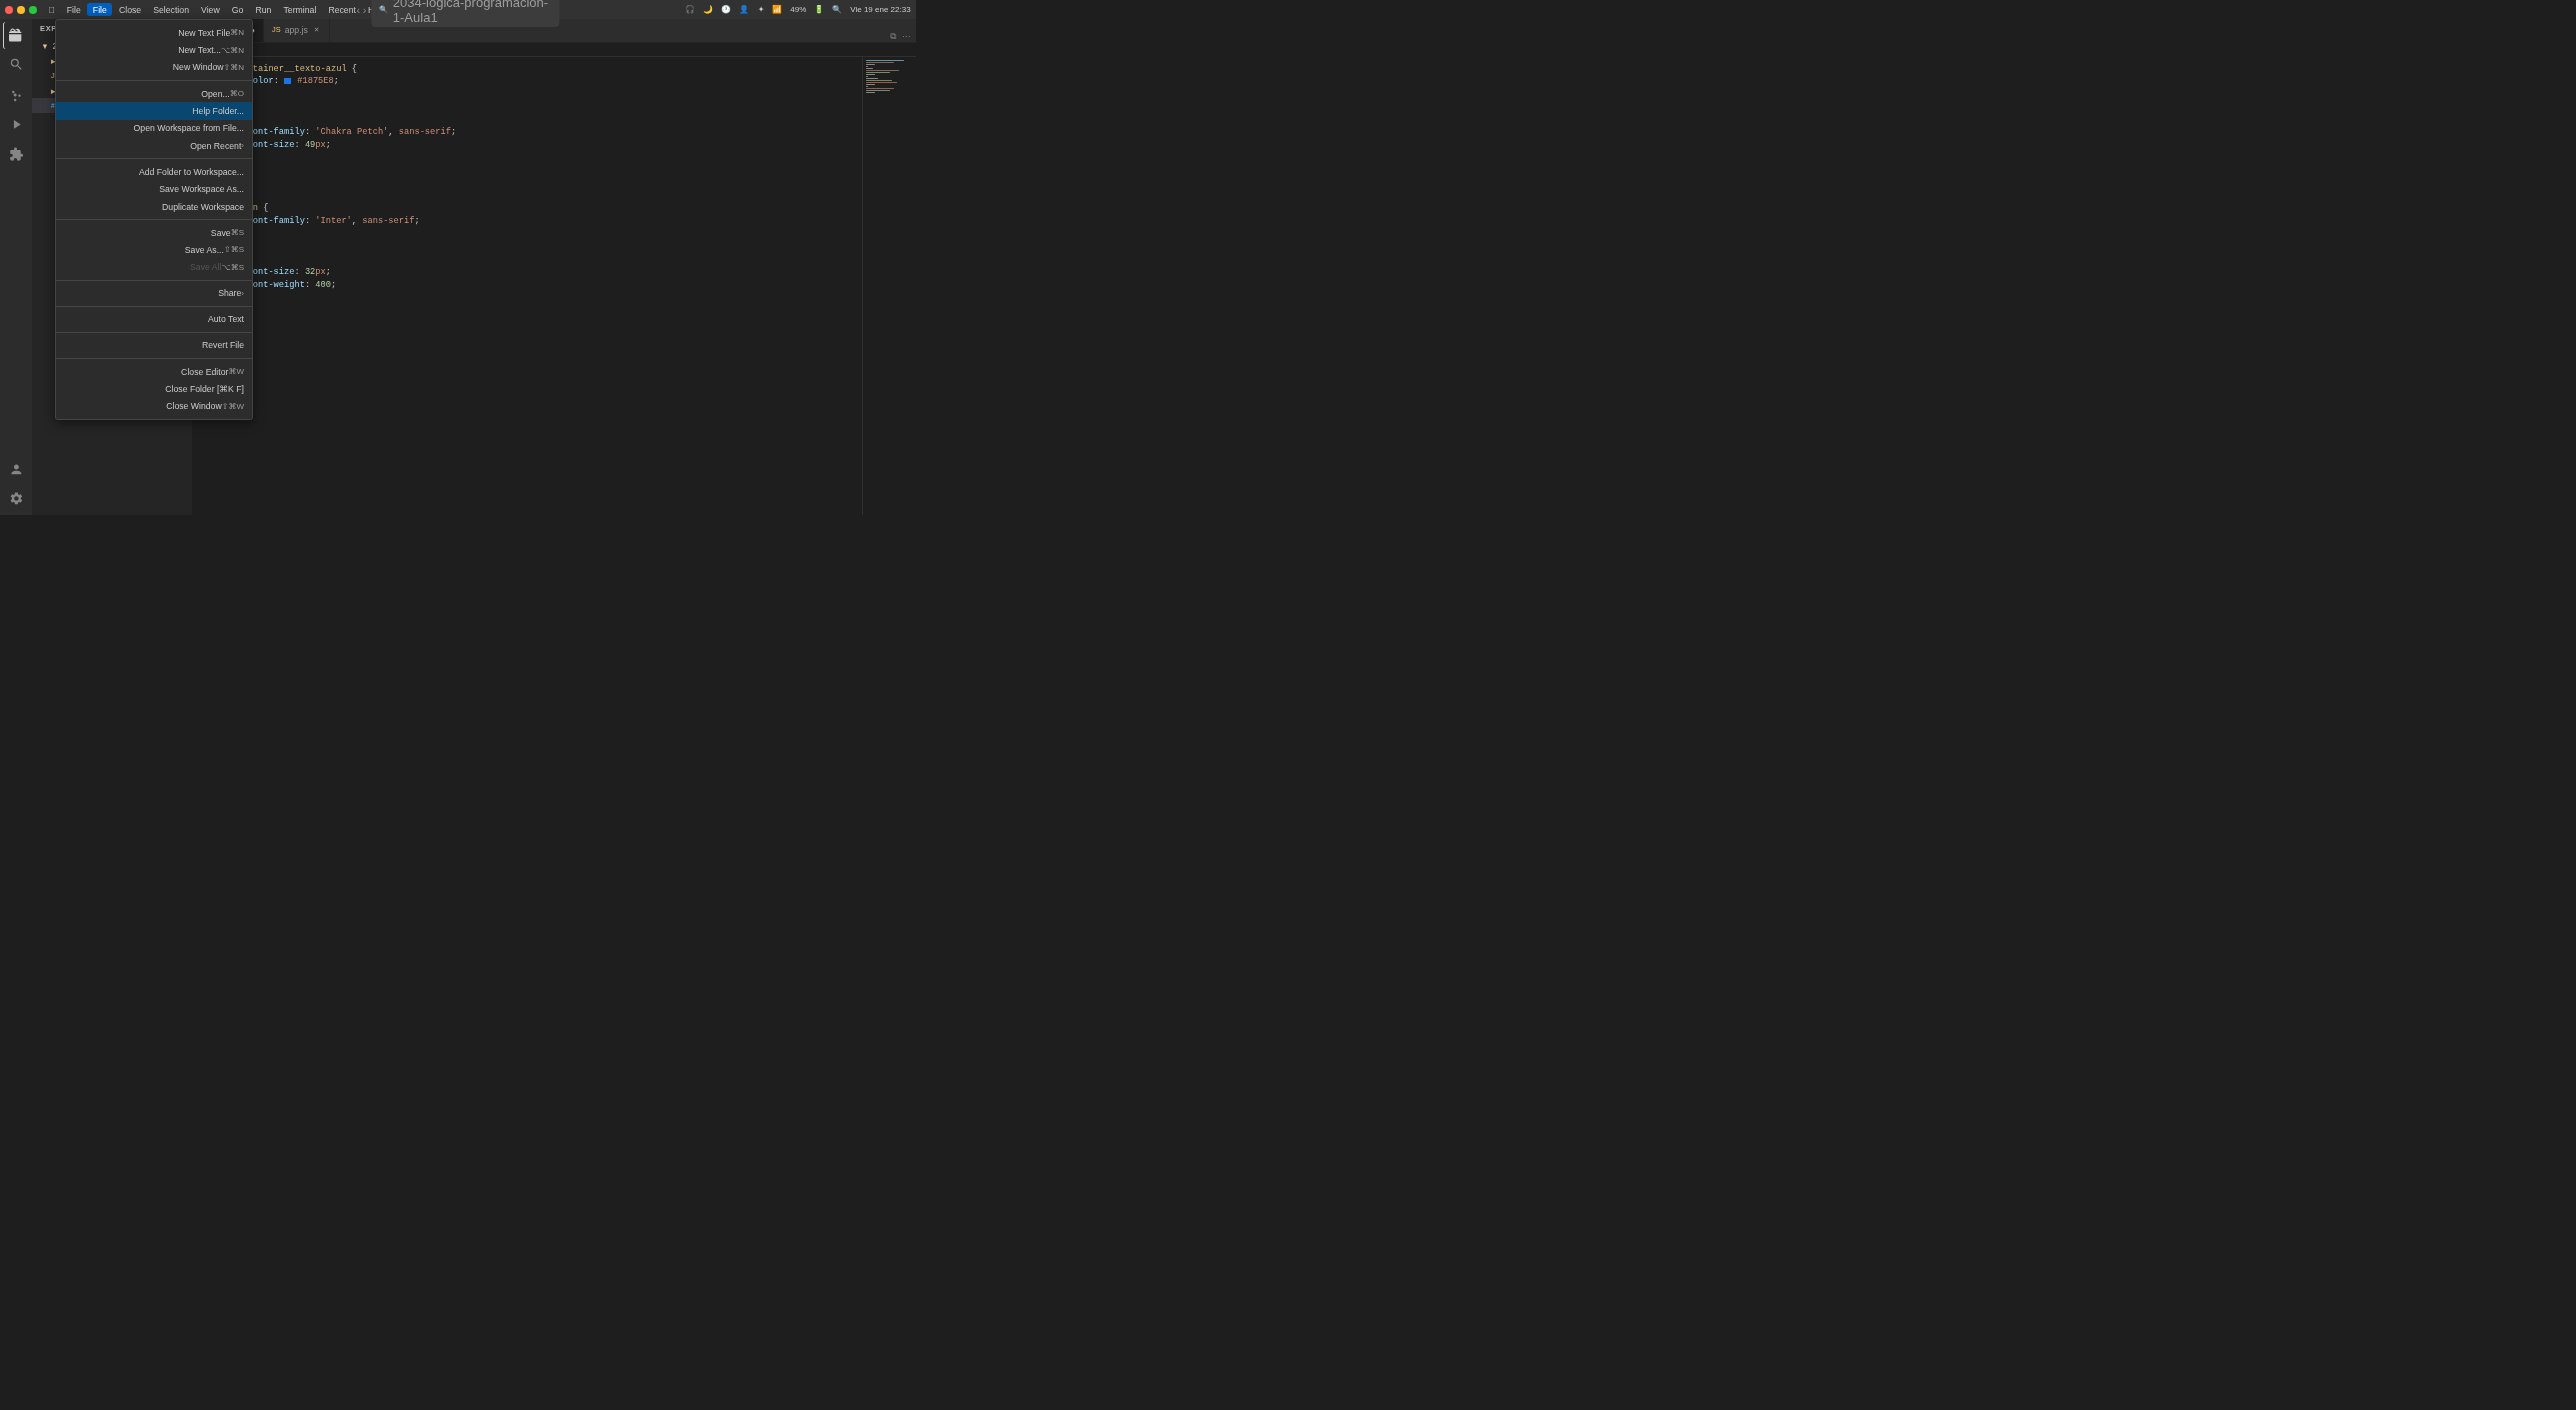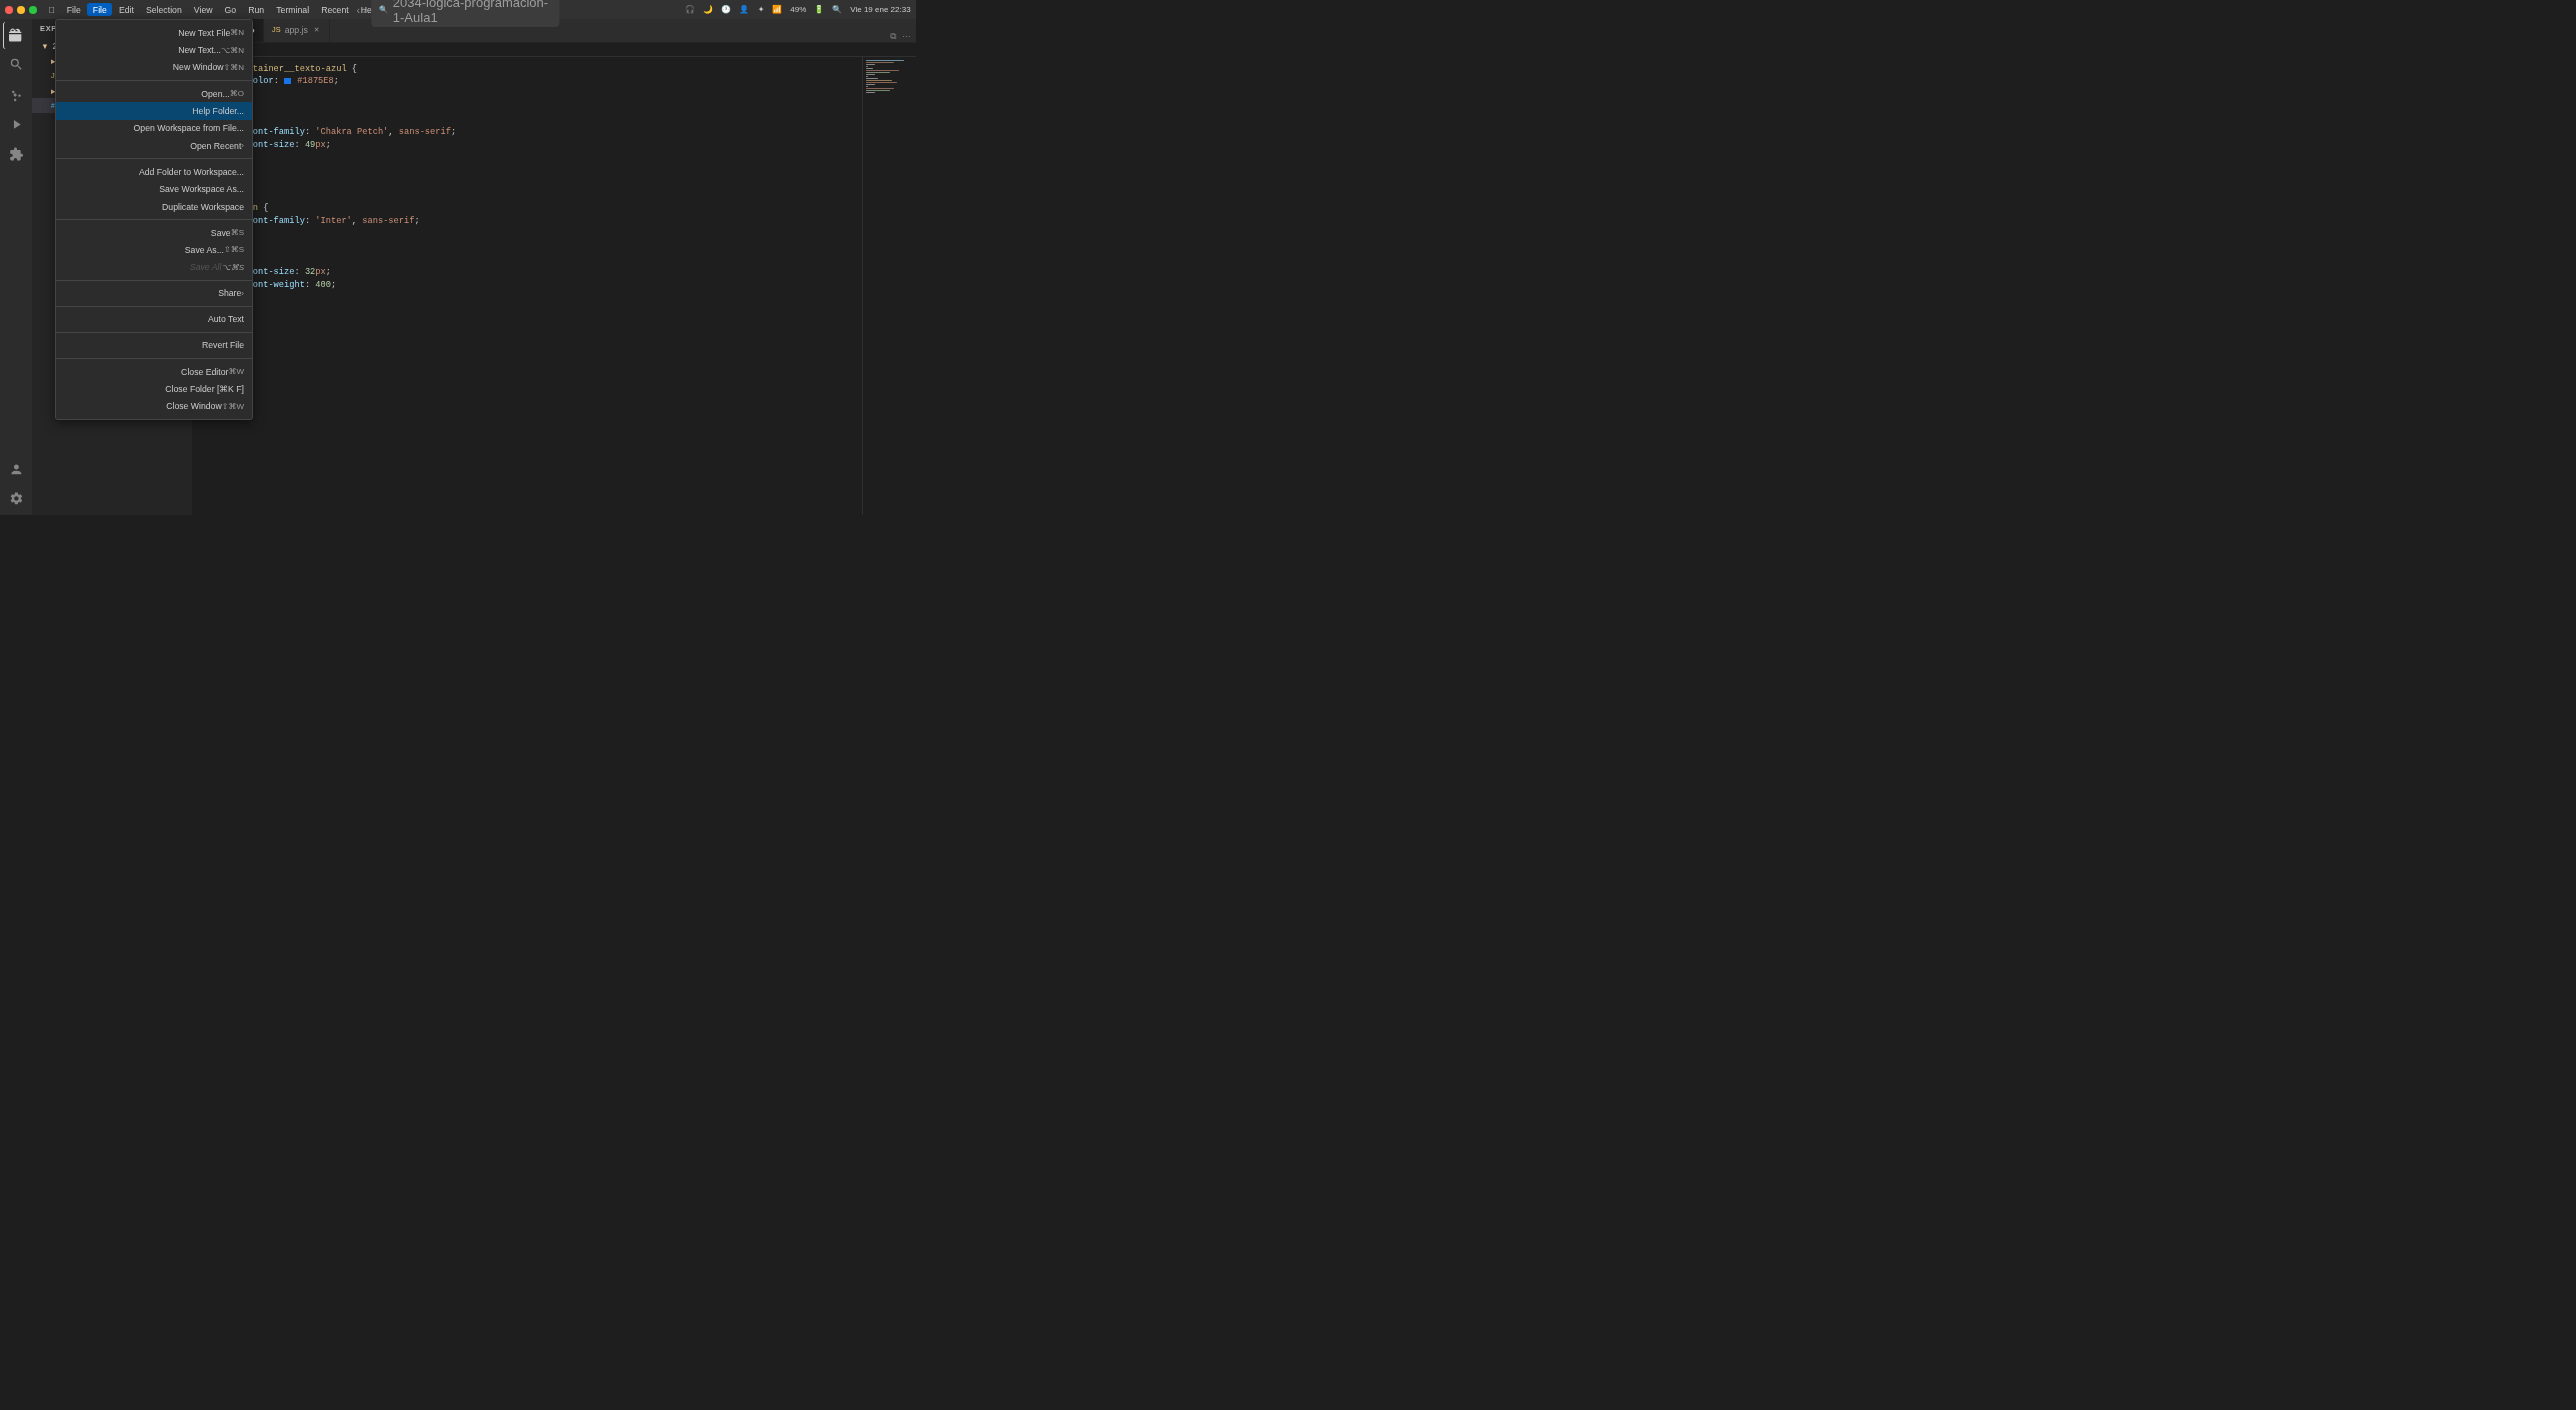--- a/index.html
+++ b/index.html
@@ -316,37 +316,37 @@
     .menu-entry-label { flex: 1; text-align: right; }
     .menu-entry-shortcut {
       color: #9d9d9d;
       font-size: 8px;
       margin-left: auto;
     }
     .menu-entry-arrow {
       color: #9d9d9d;
       font-size: 8px;
     }
-    .menu-entry.disabled { color: #555; cursor: default; font-style: italic; }
+    .menu-entry.disabled { color: #555; cursor: default; }
   </style>
 </head>
 <body>
 
 <div class="titlebar">
   <div class="traffic-lights">
     <div class="traffic-light tl-close"></div>
     <div class="traffic-light tl-minimize"></div>
     <div class="traffic-light tl-maximize"></div>
   </div>
 
   <div class="menubar">
     <div class="menu-item"></div>
     <div class="menu-item">File</div>
     <div class="menu-item active">File</div>
-    <div class="menu-item">Edit</div>
+    <div class="menu-item">Close</div>
     <div class="menu-item">Selection</div>
     <div class="menu-item">View</div>
     <div class="menu-item">Go</div>
     <div class="menu-item">Run</div>
     <div class="menu-item">Terminal</div>
     <div class="menu-item">Recent</div>
     <div class="menu-item">Help</div>
   </div>
 
   <div class="titlebar-center">

